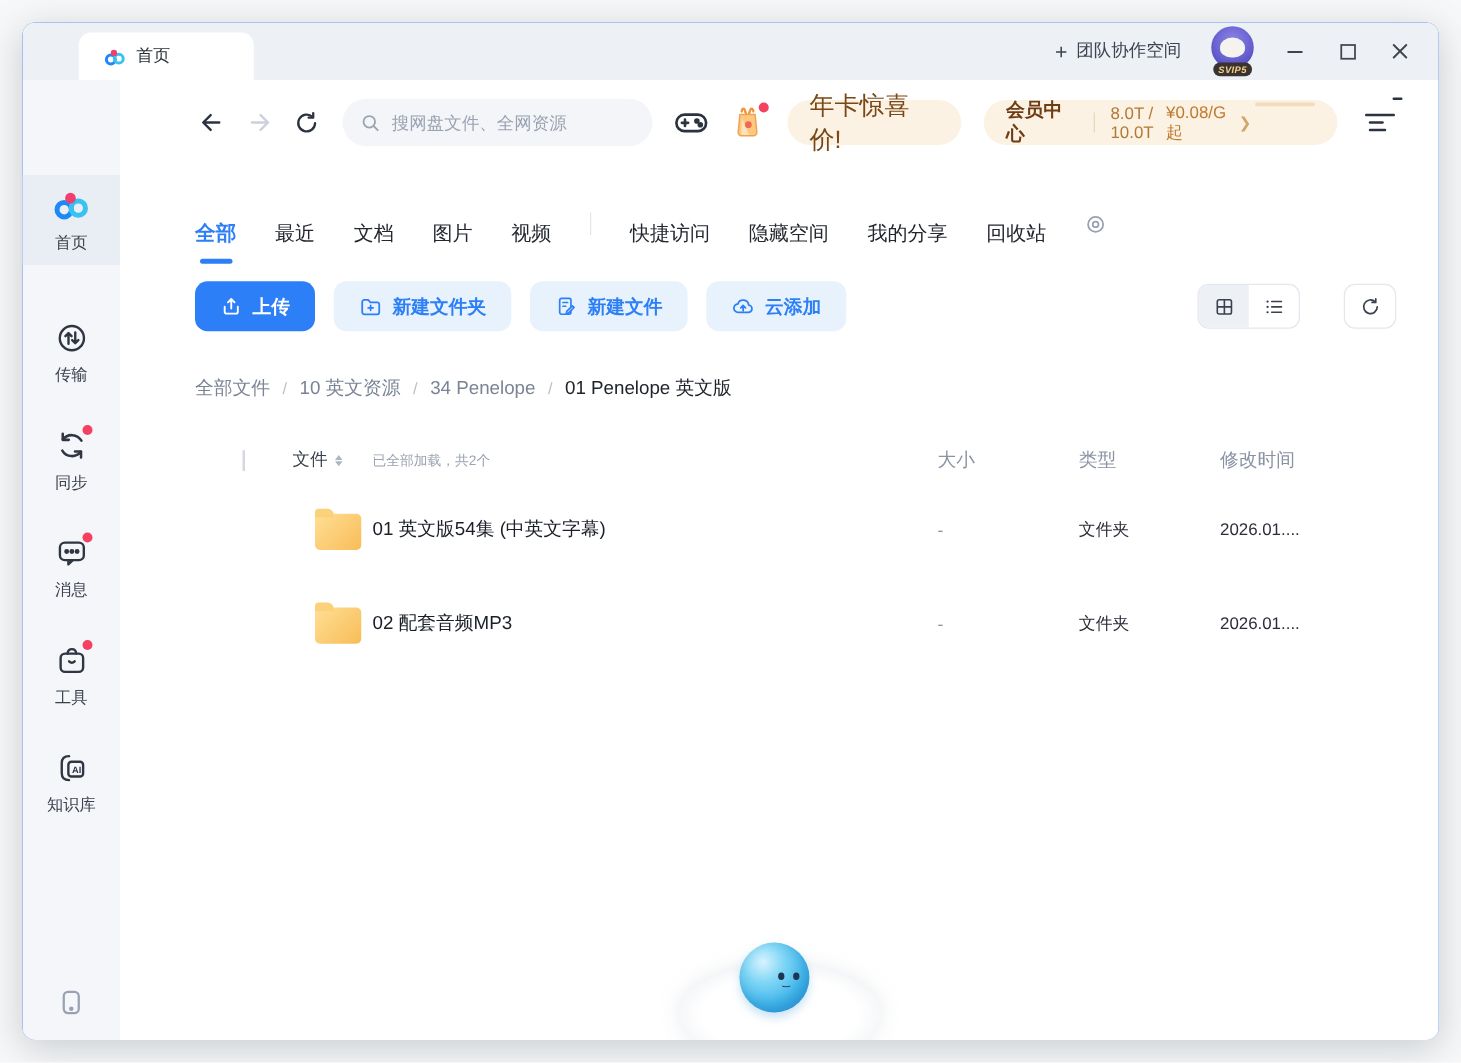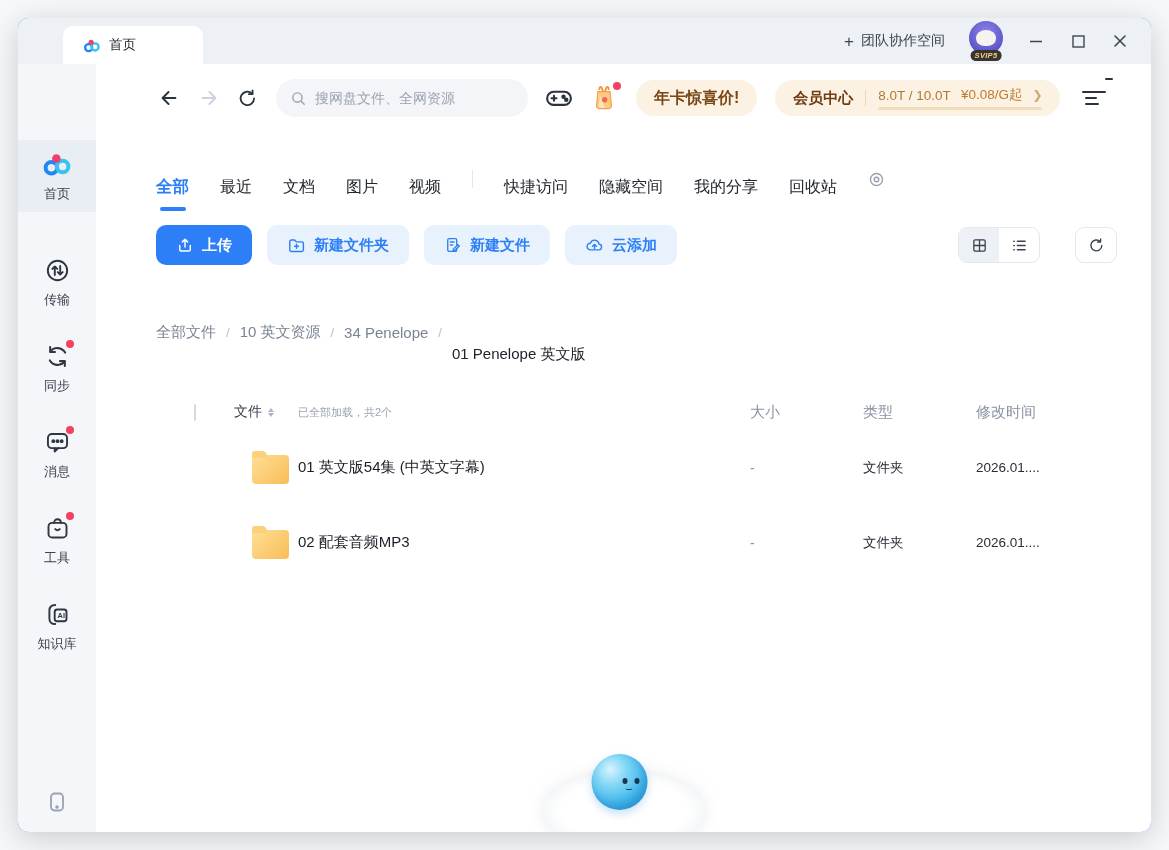--- a/index.html
+++ b/index.html
@@ -71,25 +71,25 @@
   .searchbox input {
     border:none; outline:none; background:transparent; font-size:14px; width:180px;
     font-family:inherit; color:#30343c;
   }
   .searchbox input::placeholder { color:#9aa3b0; }
   .tool-ic { position:relative; margin-left:16px; display:flex; align-items:center; cursor:default; }
   .pill {
     height:36px; border-radius:18px; background:#fbf2e3; display:flex; align-items:center;
     padding:0 18px; margin-left:18px; cursor:default;
   }
-  .pill.promo { font-size:16px; font-weight:bold; color:#7a4716; }
+  .pill.promo { font-size:20px; font-weight:normal; color:#7a4716; }
   .pill.vip { gap:12px; }
   .vip-title { font-size:15px; font-weight:bold; color:#6e3b12; }
   .vip-div { width:1px; height:16px; background:#e8d7ba; }
-  .storage-wrap { display:flex; flex-direction:column; gap:3px; }
+  .storage-wrap { display:flex; gap:3px; }
   .storage-line { display:flex; align-items:center; gap:10px; font-size:13.5px; }
   .storage-num { color:#b07a35; }
   .storage-price { color:#c07a2e; }
   .chev { color:#cfa66b; font-size:12px; }
   .storage-bar { width:100%; height:3px; border-radius:2px; background:#f1ddbc; overflow:hidden; }
   .storage-fill { height:100%; width:80%; background:#e89b3f; border-radius:2px; }
   .menu-ic { margin-left:22px; position:relative; width:26px; height:22px; display:flex; flex-direction:column; justify-content:center; gap:4px; cursor:default; }
   .menu-ic span { display:block; height:2px; background:#2c3340; border-radius:1px; }
   .menu-ic .l1 { width:24px; } .menu-ic .l2 { width:12px; margin-left:3px; } .menu-ic .l3 { width:14px; margin-left:3px; }
   .menu-ic .red-dot { top:-9px; right:-5px; }
@@ -118,21 +118,21 @@
   .view-seg { width:40px; height:34px; display:flex; align-items:center; justify-content:center; cursor:default; }
   .view-seg.active { background:#edf0f5; }
   .refresh-btn {
     margin-left:20px; width:42px; height:36px; border:1px solid #e4e8ee; border-radius:9px;
     display:flex; align-items:center; justify-content:center; background:#fff; cursor:default;
   }
   
   .breadcrumb { margin:36px 34px 0 60px; display:flex; align-items:center; gap:10px; font-size:15px; }
   .crumb { color:#7a8494; cursor:default; }
   .crumb-sep { color:#b8bfca; font-size:13px; }
-  .crumb.current { color:#20242c;margin-top:44px; }
+  .crumb.current { color:#20242c; }
   
   .ftable { margin-top:30px; padding:0 15px 0 60px; }
   .frow {
     display:grid; grid-template-columns:40px 1fr 113px 113px 160px; align-items:center;padding-left:38px;
   }
   .fhead { height:36px; color:#8a93a3; font-size:13.5px; }
   .checkbox { width:16px; height:16px; border:1.5px solid #d4d9e1; border-radius:4px; background:#fff; cursor:default; }
   .fhead-name { display:flex; align-items:center; gap:6px; color:#3a404c; font-size:14px; }
   .sort-arrows { display:flex; flex-direction:column; gap:1px; }
   .sort-arrows i { width:0; height:0; border-left:3.5px solid transparent; border-right:3.5px solid transparent; }

